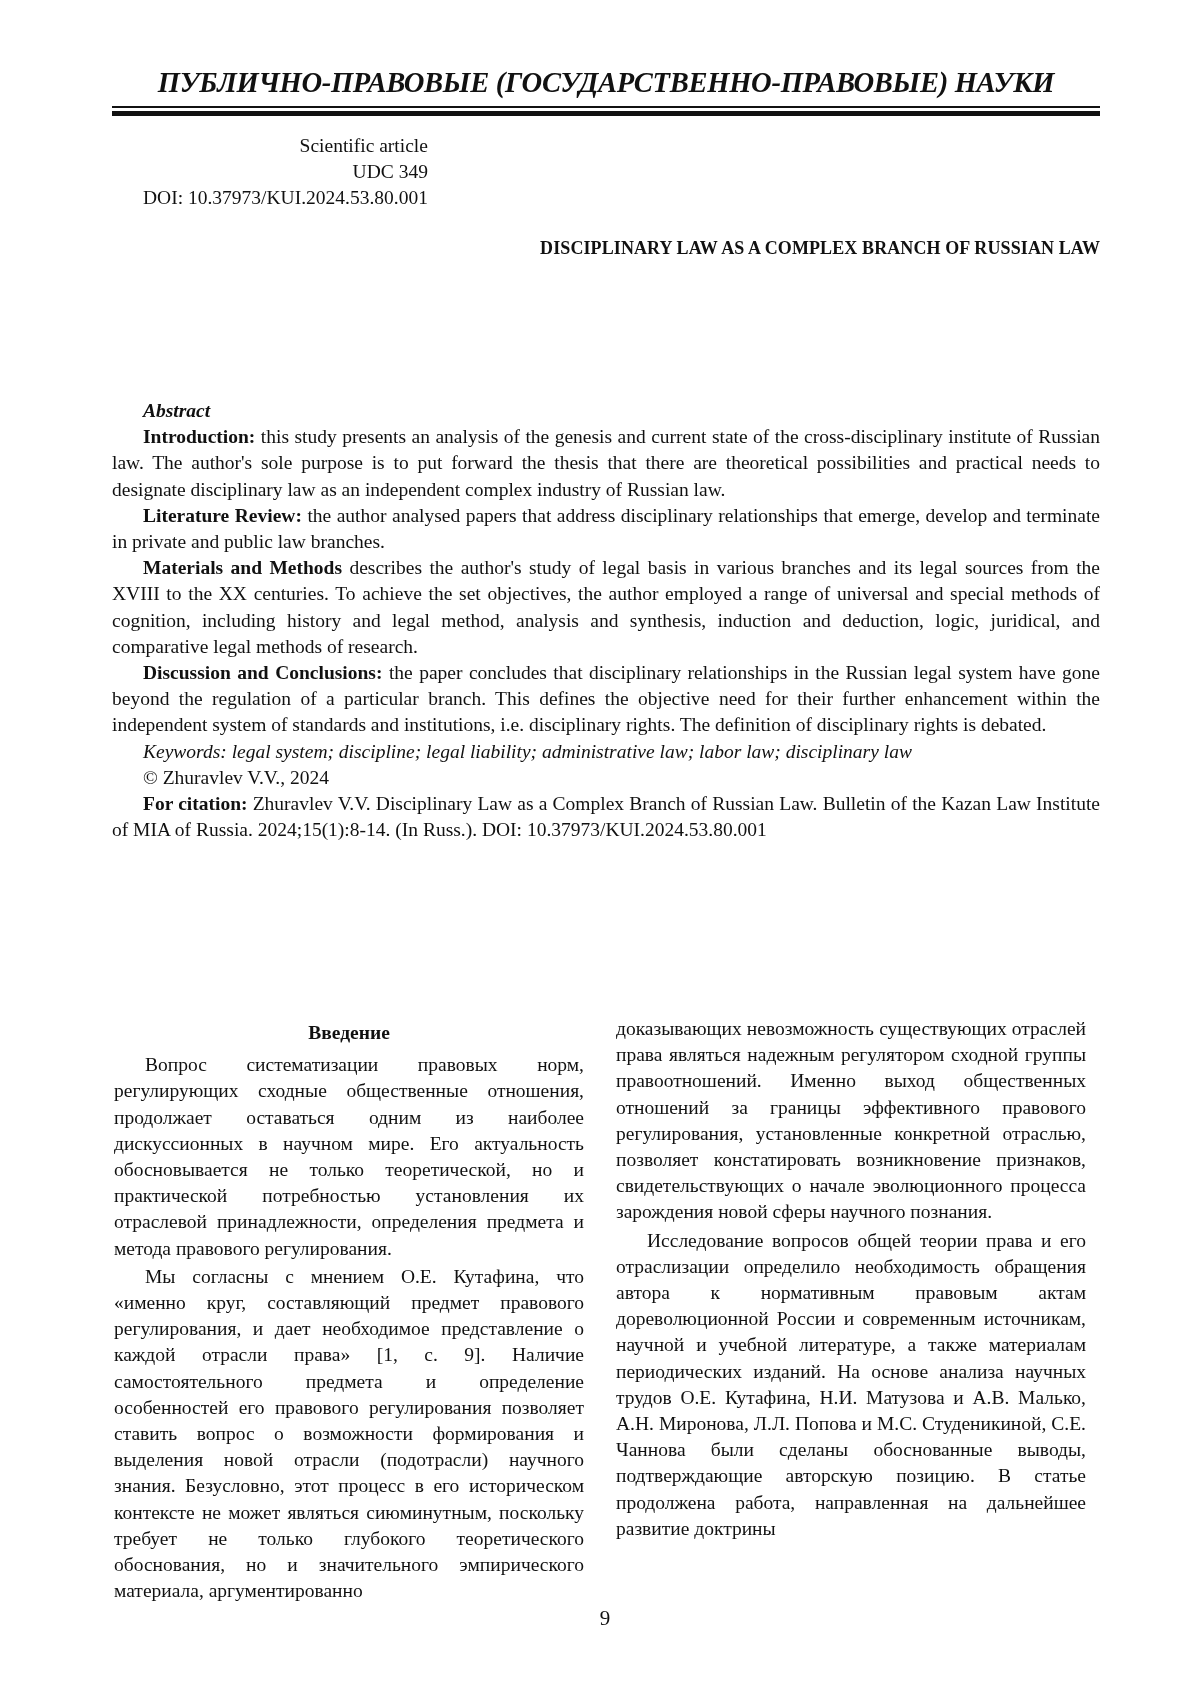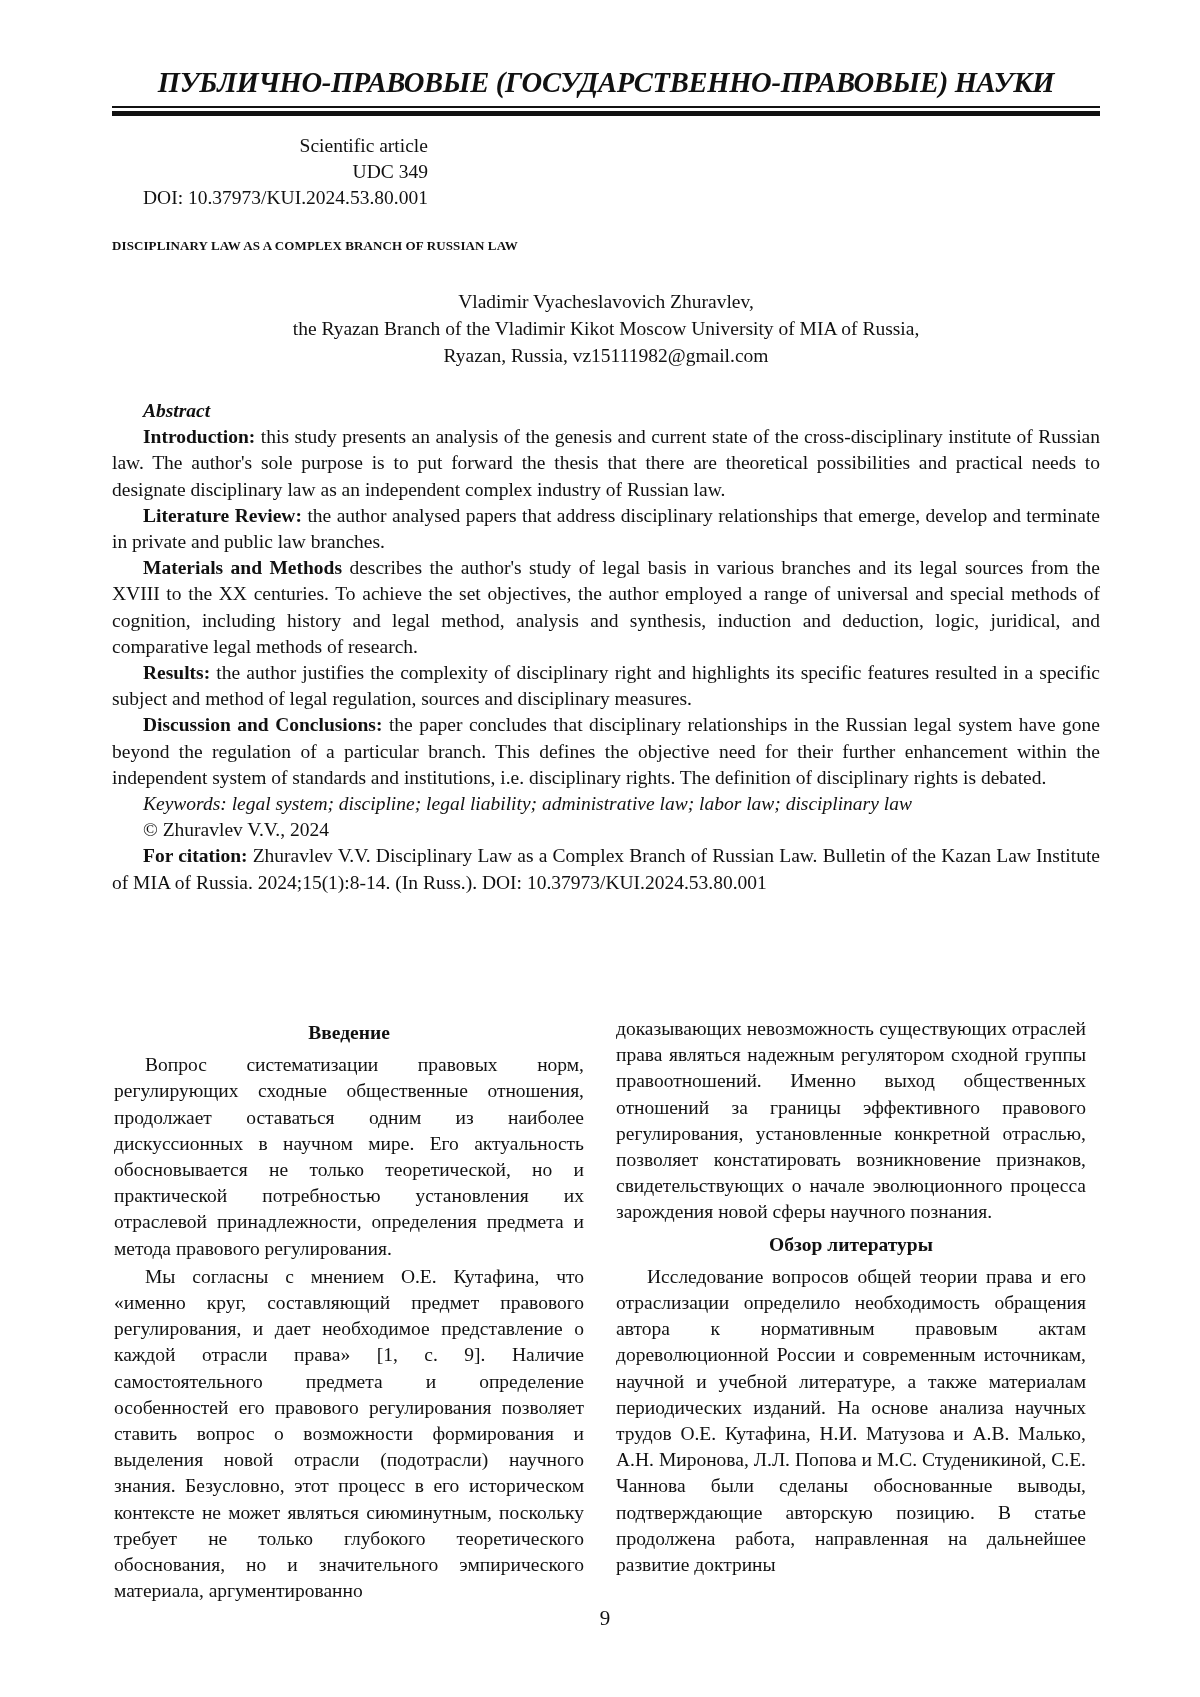--- a/index.html
+++ b/index.html
@@ -9,22 +9,22 @@
 
   .running-head { position: absolute; left: 116px; top: 66px; width: 980px;
     text-align: center; font-family: "Liberation Serif", serif; font-style: italic;
     font-weight: bold; font-size: 29px; letter-spacing: -0.3px; transform: scaleX(0.985); }
   .rule-thin { position: absolute; left: 112px; top: 106px; width: 988px; height: 2px; background: #111; }
   .rule-thick { position: absolute; left: 112px; top: 111px; width: 988px; height: 5px; background: #111; }
 
   .meta { position: absolute; left: 143px; top: 133px; font-size: 19.5px; line-height: 26px; text-align: right; }
   .meta div { white-space: nowrap; }
 
-  .title { position: absolute; left: 112px; top: 238px; width: 988px; text-align: left;
-    font-weight: bold; font-size: 13px; letter-spacing: 0.1px; }
+  .title { position: absolute; left: 112px; top: 238px; width: 988px; text-align: right;
+    font-weight: bold; font-size: 18px; letter-spacing: 0.1px; }
 
   .author-block { position: absolute; left: 112px; top: 288px; width: 988px; text-align: center;
     font-size: 19.5px; line-height: 27px; }
 
   .abstract { position: absolute; left: 112px; top: 398px; width: 988px; font-size: 19.5px; line-height: 26.2px; }
   .abstract .abstract-label { font-style: italic; font-weight: bold; padding-left: 31px; display: block; }
   .abstract p { margin: 0; text-indent: 31px; text-align: justify; }
   .abstract b { font-weight: bold; }
   .abstract .keywords { font-style: italic; }
   .abstract .copyright { text-indent: 31px; }
@@ -48,44 +48,37 @@
   <div class="rule-thick"></div>
 
   <div class="meta">
     <div>Scientific article</div>
     <div>UDC 349</div>
     <div>DOI: 10.37973/KUI.2024.53.80.001</div>
   </div>
 
   <div class="title">DISCIPLINARY LAW AS A COMPLEX BRANCH OF RUSSIAN LAW</div>
 
-  <div class="author-block">
-    <div>Vladimir Vyacheslavovich Zhuravlev,</div>
-    <div>the Ryazan Branch of the Vladimir Kikot Moscow University of MIA of Russia,</div>
-    <div>Ryazan, Russia, vz15111982@gmail.com</div>
-  </div>
 
   <div class="abstract">
     <span class="abstract-label">Abstract</span>
     <p><b>Introduction:</b><span> this study presents an analysis of the genesis and current state of the cross-disciplinary institute of Russian law. The author's sole purpose is to put forward the thesis that there are theoretical possibilities and practical needs to designate disciplinary law as an independent complex industry of Russian law.</span></p>
     <p><b>Literature Review:</b><span> the author analysed papers that address disciplinary relationships that emerge, develop and terminate in private and public law branches.</span></p>
     <p><b>Materials and Methods</b><span> describes the author's study of legal basis in various branches and its legal sources from the XVIII to the XX centuries. To achieve the set objectives, the author employed a range of universal and special methods of cognition, including history and legal method, analysis and synthesis, induction and deduction, logic, juridical, and comparative legal methods of research.</span></p>
-    <p><b>Results:</b><span> the author justifies the complexity of disciplinary right and highlights its specific features resulted in a specific subject and method of  legal regulation, sources and disciplinary measures.</span></p>
     <p><b>Discussion and Conclusions:</b><span> the paper concludes that disciplinary relationships in the Russian legal system have gone beyond the regulation of a particular branch. This defines the objective need for their further enhancement within the independent system of standards and institutions, i.e. disciplinary rights. The definition of disciplinary rights is debated.</span></p>
     <p class="keywords">Keywords: legal system; discipline; legal liability; administrative law; labor law; disciplinary law</p>
     <p class="copyright">© Zhuravlev V.V., 2024</p>
     <p><b>For citation:</b><span> Zhuravlev V.V. Disciplinary Law as a Complex Branch of Russian Law. Bulletin of the Kazan Law Institute of MIA of Russia. 2024;15(1):8-14. (In Russ.). DOI: 10.37973/KUI.2024.53.80.001</span></p>
   </div>
 
   <div class="col left">
     <h3>Введение</h3>
     <p class="indent">Вопрос систематизации правовых норм, регулирующих сходные общественные отношения, продолжает оставаться одним из наиболее дискуссионных в научном мире. Его актуальность обосновывается не только теоретической, но и практической потребностью установления их отраслевой принадлежности, определения предмета и метода правового регулирования.</p>
     <p class="indent">Мы согласны с мнением О.Е. Кутафина, что «именно круг, составляющий предмет правового регулирования, и дает необходимое представление о каждой отрасли права» [1, с. 9]. Наличие самостоятельного предмета и определение особенностей его правового регулирования позволяет ставить вопрос о возможности формирования и выделения новой отрасли (подотрасли) научного знания. Безусловно, этот процесс в его историческом контексте не может являться сиюминутным, поскольку требует не только глубокого теоретического обоснования, но и значительного эмпирического материала, аргументированно</p>
   </div>
 
   <div class="col right">
     <p>доказывающих невозможность существующих отраслей права являться надежным регулятором сходной группы правоотношений. Именно выход общественных отношений за границы эффективного правового регулирования, установленные конкретной отраслью, позволяет констатировать возникновение признаков, свидетельствующих о начале эволюционного процесса зарождения новой сферы научного познания.</p>
-    <h3>Обзор литературы</h3>
     <p class="indent">Исследование вопросов общей теории права и его отраслизации определило необходимость обращения автора к нормативным правовым актам дореволюционной России и современным источникам, научной и учебной литературе, а также материалам периодических изданий. На основе анализа научных трудов О.Е. Кутафина, Н.И. Матузова и А.В. Малько, А.Н. Миронова, Л.Л. Попова и М.С. Студеникиной, С.Е. Чаннова были сделаны обоснованные выводы, подтверждающие авторскую позицию. В статье продолжена работа, направленная на дальнейшее развитие доктрины</p>
   </div>
 
   <div class="page-number">9</div>
 </div>
 
 </body></html>

